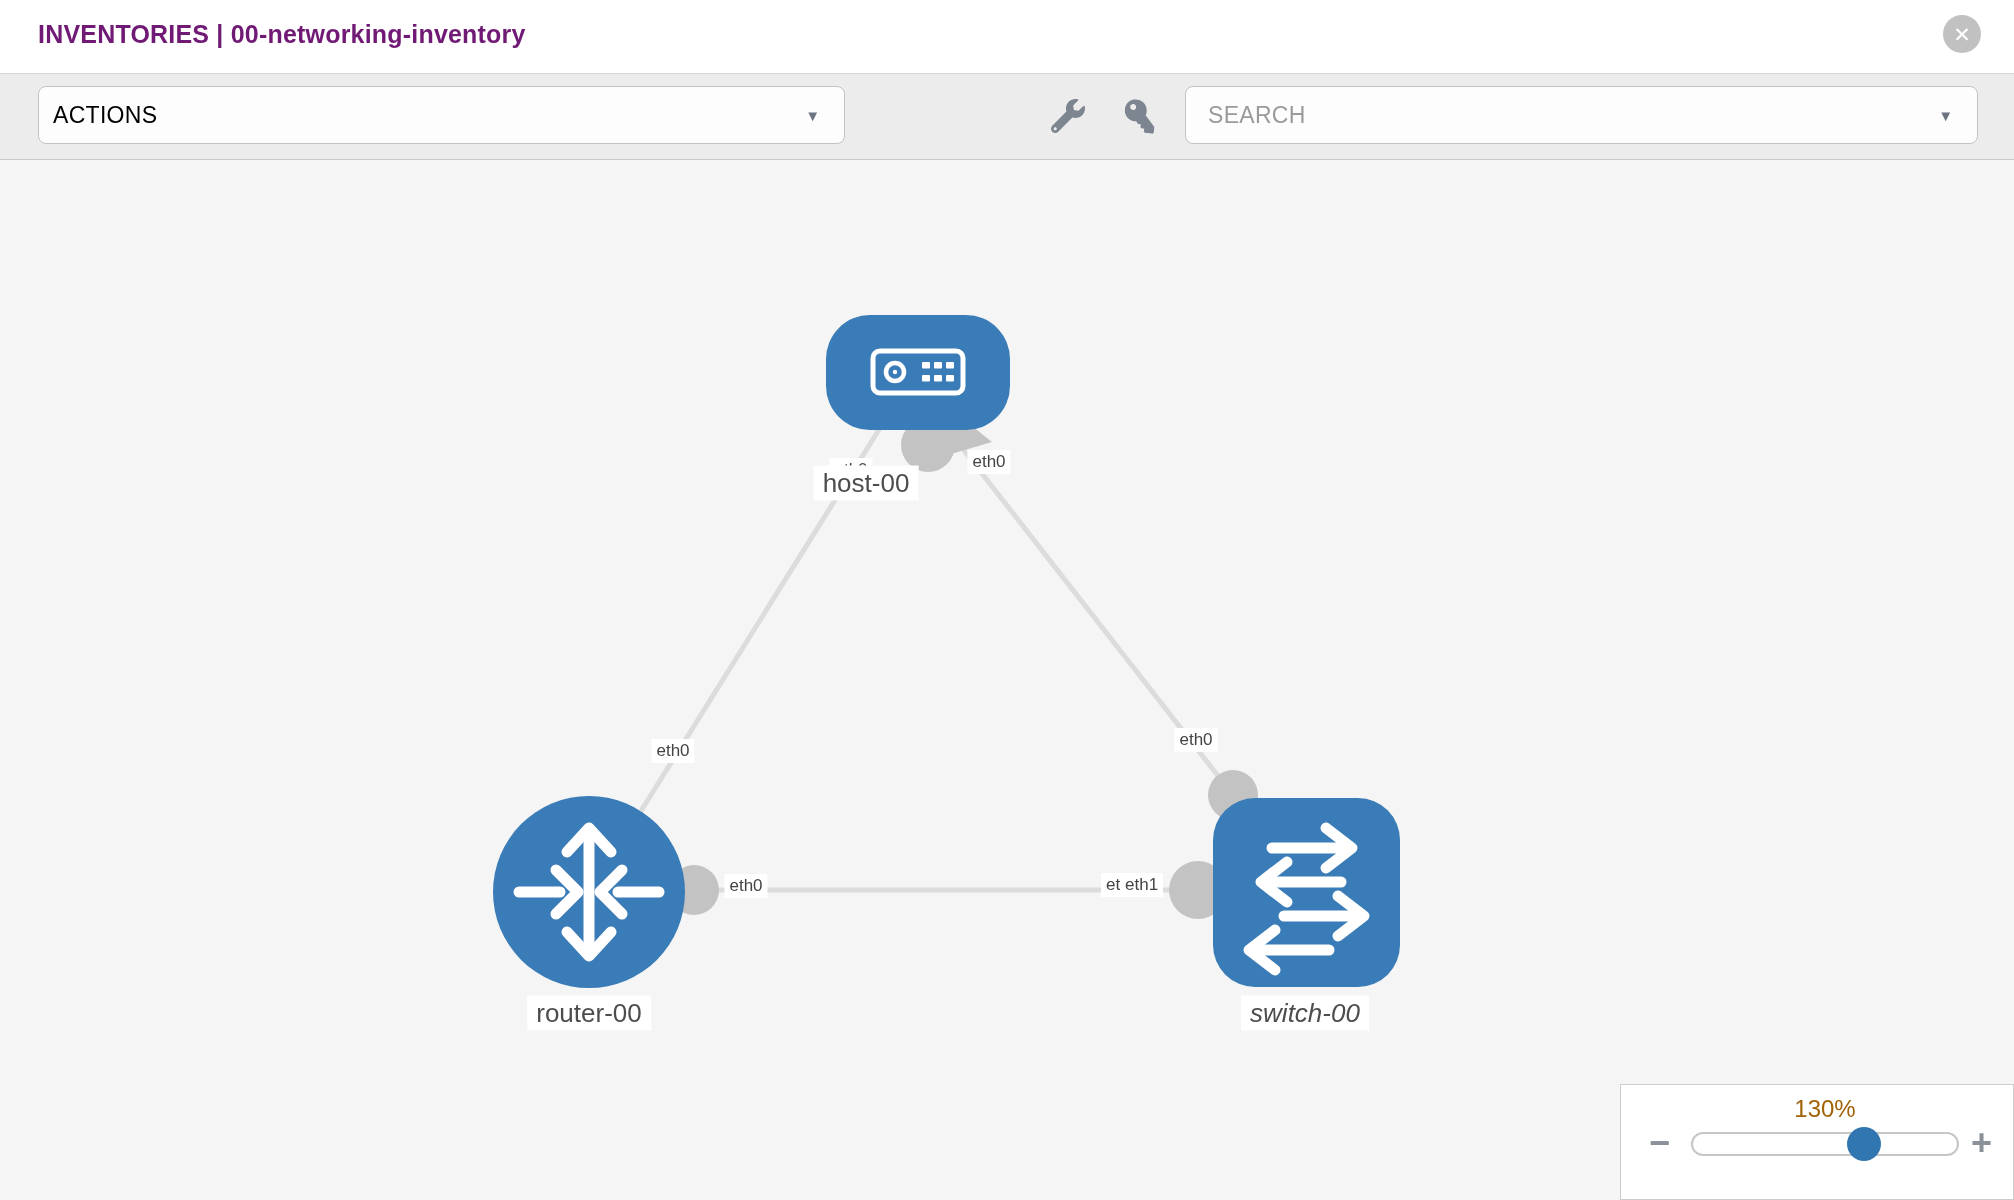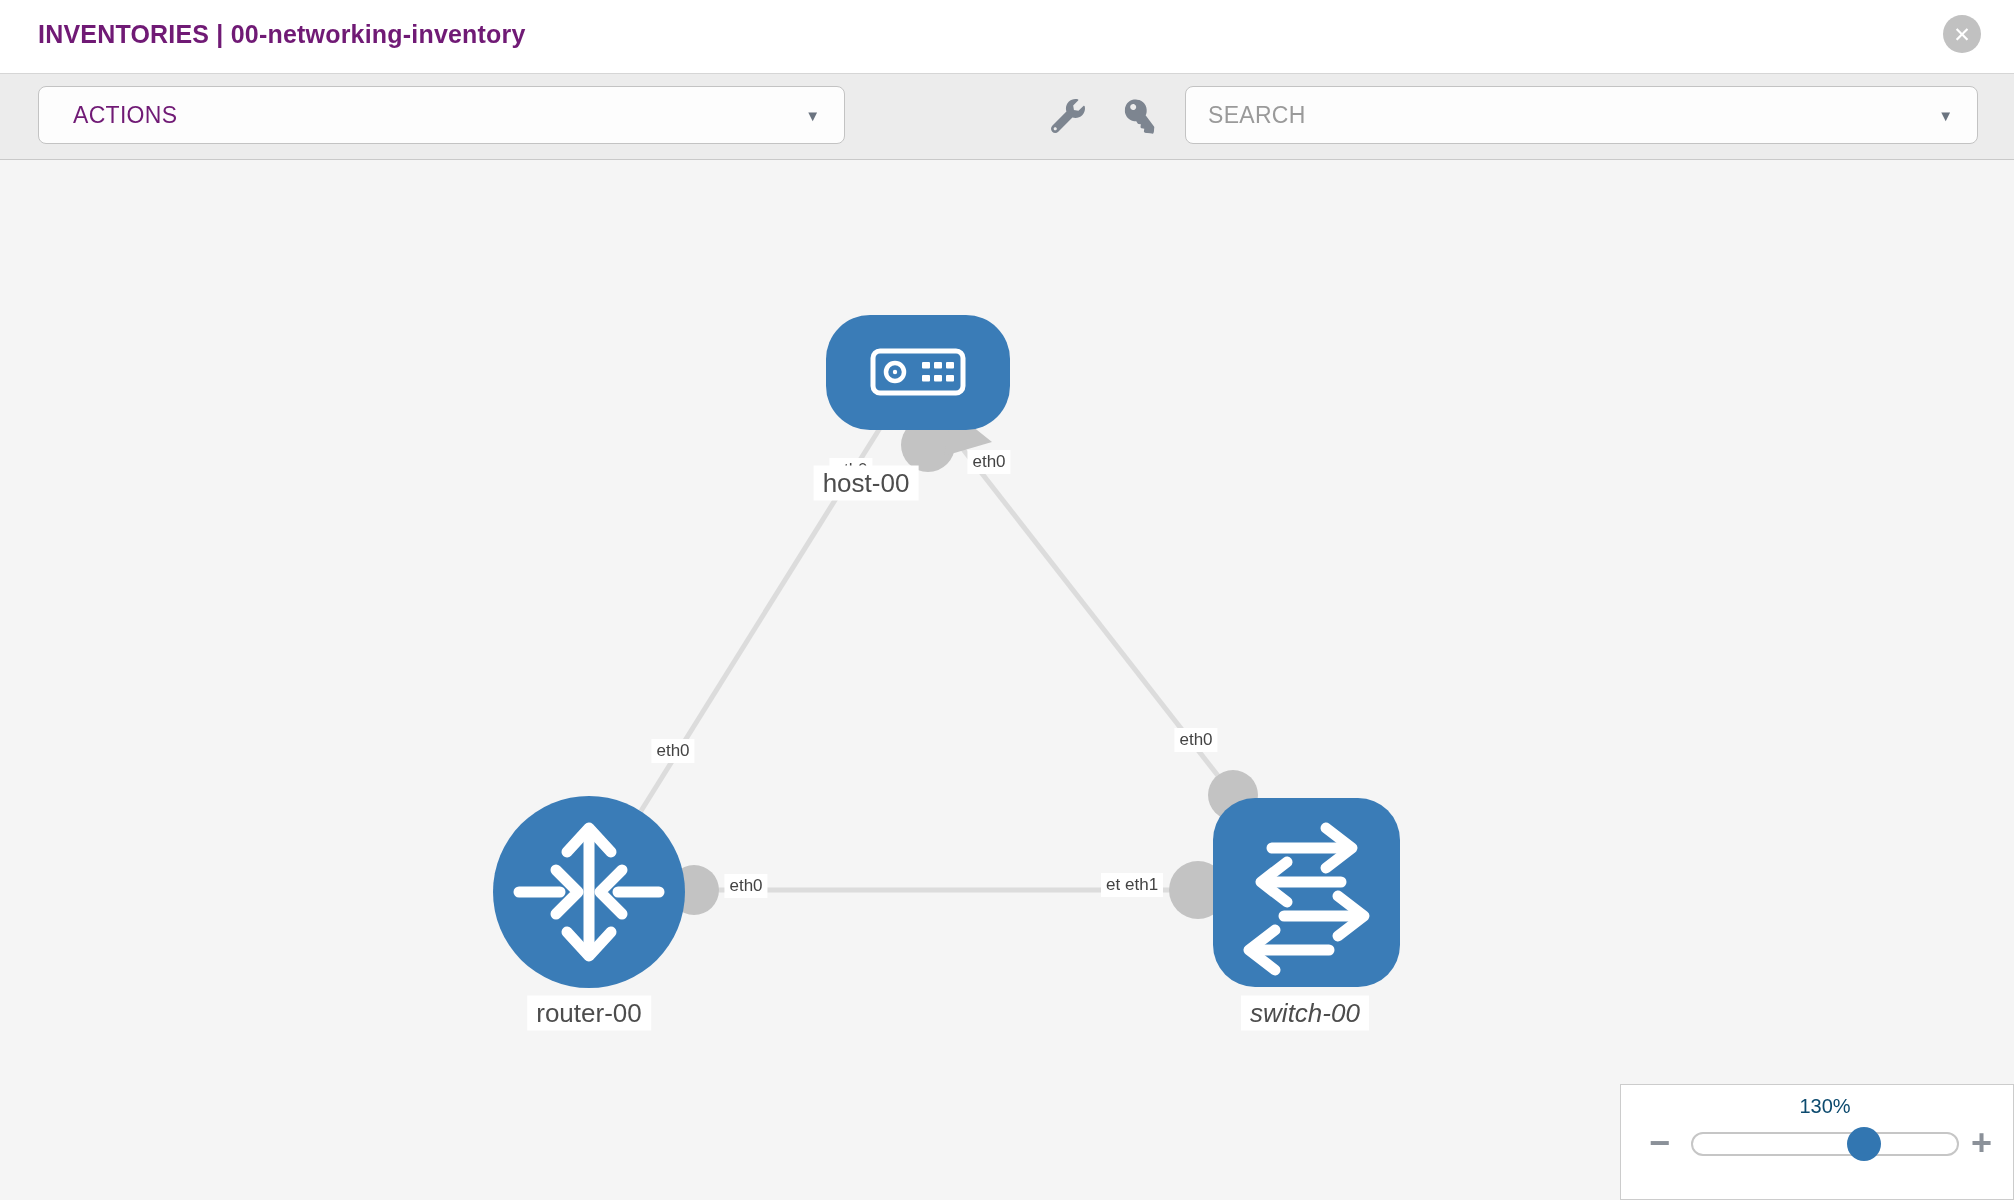--- a/index.html
+++ b/index.html
@@ -30,21 +30,21 @@
     position:absolute; left:0; top:73px; width:2014px; height:87px;
     background:#ececec;
     border-top:1px solid #d6d6d6; border-bottom:1px solid #c9c9c9;
   }
   .select-box {
     position:absolute; top:12px; height:58px;
     background:#fdfdfd; border:1px solid #c3c3c3; border-radius:8px;
     display:flex; align-items:center;
   }
   .select-box .sel-label {
-    padding-left:34px; font-size:23px; color:#701a75; letter-spacing:.3px;
+    padding-left:14px; font-size:23px; color:#000000; letter-spacing:.3px;
     flex:1 1 auto;
   }
   .select-box .caret { padding-right:24px; font-size:15px; color:#6b7480; }
   .actions-box { left:38px; width:807px; }
   .search-box  { left:1185px; width:793px;gap:32px; }
   .search-box input {
     flex:1 1 auto; border:none; outline:none; background:transparent;
     padding-left:22px; font-size:23px; color:#555;
     font-family:"Liberation Sans","DejaVu Sans",sans-serif; letter-spacing:.3px;
   }
@@ -68,21 +68,21 @@
   .dual-chip .chip { position:absolute; transform:none; top:0; }
   .dual-chip .back  { left:0; }
   .dual-chip .front { left:19px;text-align:center; }
   
   .zoom-panel {
     position:absolute; left:1620px; top:1084px; width:394px; height:116px;
     background:#ffffff; border:1px solid #cccccc;
   }
   .zoom-level {
     position:absolute; left:70px; top:10px; width:268px; text-align:center;
-    font-size:20px; color:#0c4a6e;
+    font-size:24px; color:#a16207;
   }
   .zoom-minus, .zoom-plus {
     position:absolute; top:36px; font-size:36px; font-weight:700; color:#8b9199;
     cursor:pointer; line-height:44px;
   }
   .zoom-minus { left:28px; }
   .zoom-plus  { left:350px; }
   .zoom-track {
     position:absolute; left:70px; top:47px; width:268px; height:24px;
     background:#ffffff; border:2px solid #c6c6c6; border-radius:13px; cursor:pointer;

